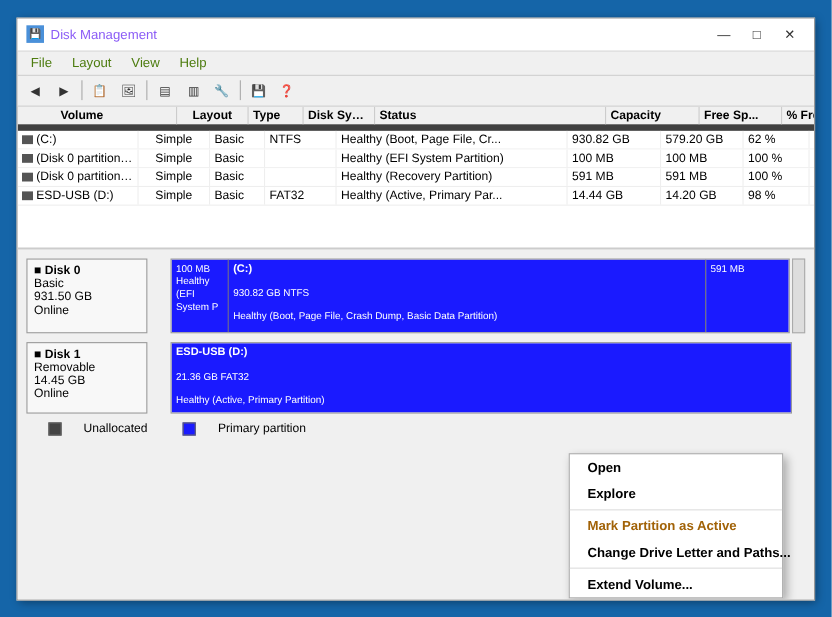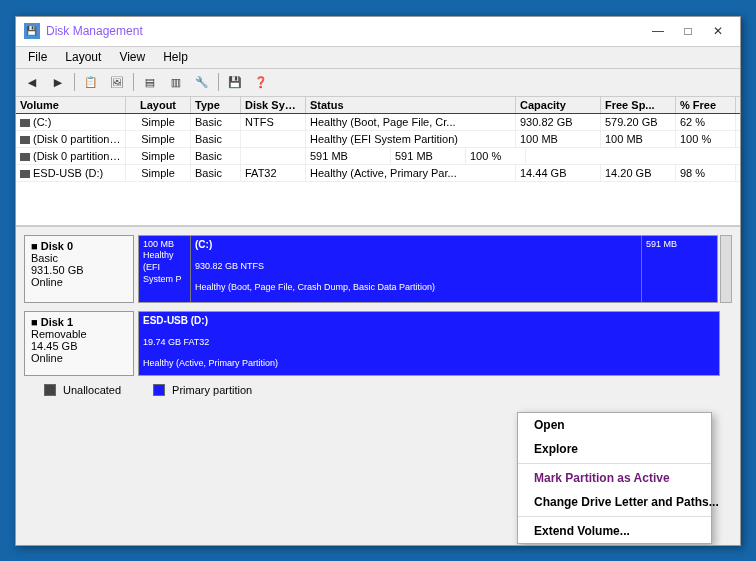--- a/index.html
+++ b/index.html
@@ -70,21 +70,21 @@
       display: flex;
       align-items: center;
       padding: 0 4px;
       border-bottom: 1px solid #ccc;
       gap: 2px;
     }
     .menu-item {
       padding: 2px 8px;
       cursor: pointer;
       font-size: 12px;
-      color: #000000;
+      color: #4d7c0f;
     }
     .toolbar {
       background: #f0f0f0;
       height: 28px;
       display: flex;
       align-items: center;
       padding: 0 4px;
       border-bottom: 1px solid #ccc;
       gap: 2px;
     }
@@ -115,23 +115,24 @@
     
     .table-section {
       background: white;
       border-bottom: 2px solid #ccc;
       height: 130px;
       overflow: hidden;
     }
     .table-header {
       display: flex;
       background: #f0f0f0;
-      border-bottom: 1px solid #404040;
+      border-bottom: 6px solid #404040;
       font-size: 11px;
       font-weight: bold;
+      padding-left: 35px;
     }
     .th {
       padding: 2px 4px;
       border-right: 1px solid #ccc;
       white-space: nowrap;
       overflow: hidden;
       text-overflow: ellipsis;
       cursor: pointer;
       user-select: none;
     }
@@ -169,21 +170,21 @@
       margin-bottom: 8px;
       height: 68px;
     }
     .disk-info {
       width: 110px;
       min-width: 110px;
       padding: 4px 6px;
       font-size: 11px;
       border: 1px solid #999;
       background: #f8f8f8;
-      margin-right: 4px;
+      margin-right: 21px;
     }
     .disk-info-title { font-weight: bold; }
     .disk-partitions {
       flex: 1;
       display: flex;
       border: 1px solid #999;
       overflow: hidden;
     }
     .partition {
       height: 100%;
@@ -225,21 +226,21 @@
       border: 1px solid #aaa;
       margin-left: 2px;
     }
     .legend {
       display: flex;
       align-items: center;
       gap: 12px;
       margin-top: 4px;
       font-size: 11px;
     }
-    .legend-item { display: flex; align-items: center; gap: 7px; padding-left: 20px; }
+    .legend-item { display: flex; align-items: center; gap: 20px; padding-left: 20px; }
     .legend-box {
       width: 12px;
       height: 12px;
       border: 1px solid #666;
     }
     
     .context-menu {
       position: absolute;
       right: 28px;
       top: 185px;
@@ -250,21 +251,21 @@
       z-index: 100;
       font-size: 12px;
     }
     .ctx-item {
       padding: 5px 16px;
       cursor: pointer;
       white-space: nowrap;
       color: #000;
       font-weight: bold;
     }
-    .ctx-item.disabled { color: #701a75; cursor: default; }
+    .ctx-item.disabled { color: #a16207; cursor: default; }
     .ctx-separator {
       height: 1px;
       background: #ddd;
       margin: 2px 0;
     }
   </style>
 </head>
 <body>
 
 <div class="window">
@@ -335,20 +336,21 @@
         <div class="td col-capacity">100 MB</div>
         <div class="td col-freesp">100 MB</div>
         <div class="td col-pctfree">100 %</div>
       </div>
 
       <div class="table-row">
         <div class="td col-volume"><span style="display:inline-block;width:10px;height:8px;background:#555;margin-right:3px;vertical-align:middle;"></span><span>(Disk 0 partition 5)</span></div>
         <div class="td col-layout">Simple</div>
         <div class="td col-type">Basic</div>
         <div class="td col-fs"></div>
+        <div class="td col-status">Healthy (Recovery Partition)</div>
         <div class="td col-capacity">591 MB</div>
         <div class="td col-freesp">591 MB</div>
         <div class="td col-pctfree">100 %</div>
       </div>
 
       <div class="table-row">
         <div class="td col-volume"><span style="display:inline-block;width:10px;height:8px;background:#555;margin-right:3px;vertical-align:middle;"></span><span>ESD-USB (D:)</span></div>
         <div class="td col-layout">Simple</div>
         <div class="td col-type">Basic</div>
         <div class="td col-fs">FAT32</div>
@@ -390,21 +392,21 @@
         <div class="disk-info">
           <div class="disk-info-title">■ Disk 1</div>
           <div>Removable</div>
           <div>14.45 GB</div>
           <div>Online</div>
         </div>
         <div class="disk-partitions">
           <div class="partition partition-usb" style="flex:1;">
             <span style="font-size:10px;font-weight:bold;">ESD-USB (D:)</span>
               <br>
-            <span style="font-size:9px;">19.74 GB FAT32</span>
+            <span style="font-size:9px;">21.36 GB FAT32</span>
               <br>
             <span style="font-size:9px;">Healthy (Active, Primary Partition)</span>
           </div>
         </div>
         <div style="width:12px;"></div>
       </div>
 
       <div class="legend">
         <div class="legend-item">
           <div class="legend-box" style="background:#444;"></div>

